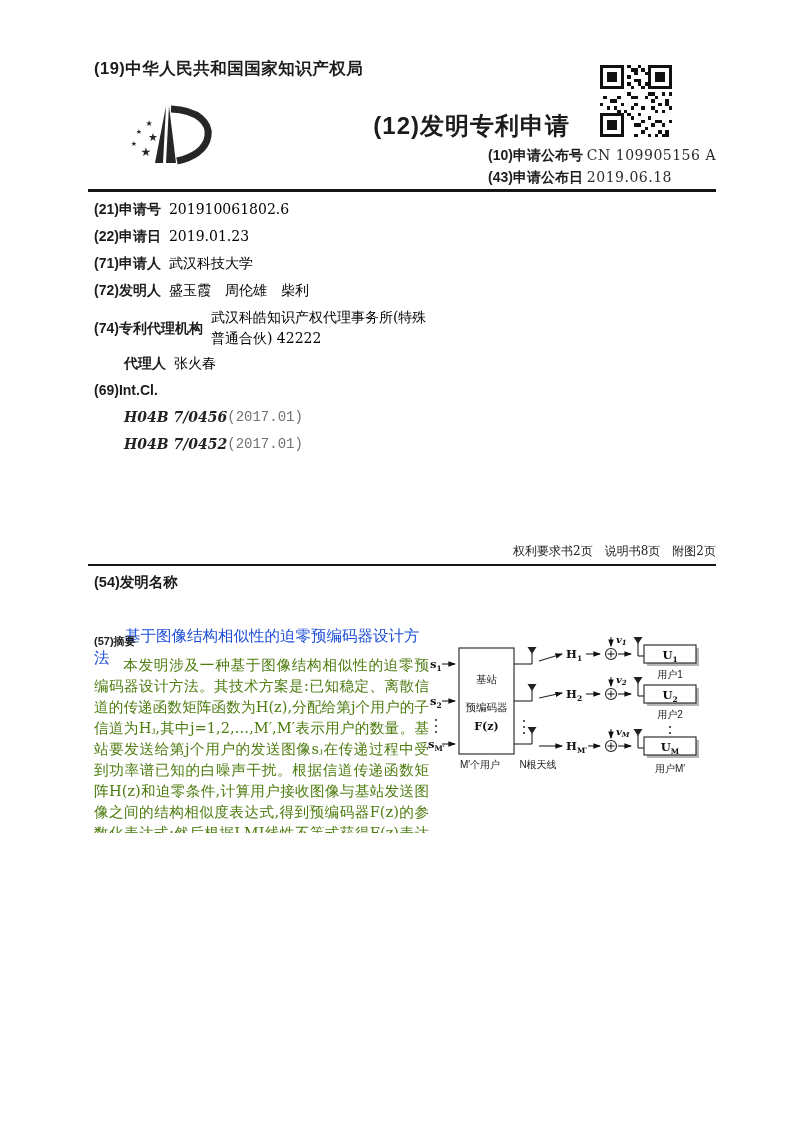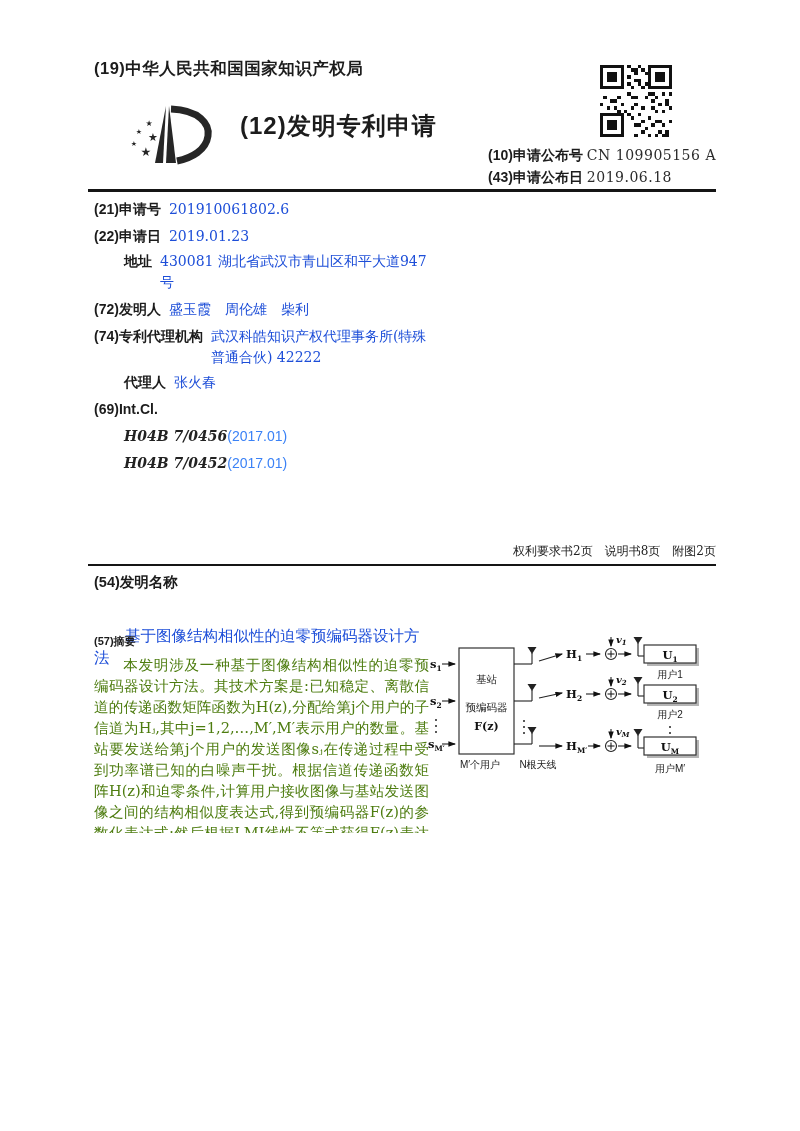--- a/index.html
+++ b/index.html
@@ -8,35 +8,35 @@
     width:800px;height:833px;
     background:#ffffff;
     outline:1px solid #c9c9c9;
     font-family:"Liberation Sans",sans-serif;
     color:#1c1c1c;
     overflow:hidden;
   }
   .abs{position:absolute;}
   
   .office{left:94px;top:58px;font-size:16.5px;font-weight:bold;letter-spacing:.5px;}
-  .doc-type{left:240px;top:110px;width:330px;text-align:left;font-size:24px;font-weight:bold;letter-spacing:1px;}
+  .doc-type{left:240px;top:110px;width:330px;text-align:right;font-size:24px;font-weight:bold;letter-spacing:1px;}
   .pub-block{right:84px;top:144px;font-size:14px;line-height:22px;white-space:nowrap;}
   .pub-row b{font-weight:bold;margin-top:16px;}
   .pub-val{font-family:"DejaVu Serif",serif;color:#2b2b2b;letter-spacing:.5px;}
   .rule1{left:88px;top:189px;width:628px;height:2.5px;background:#151515;}
   .rule2{left:88px;top:564px;width:628px;height:2px;background:#151515;}
   
   .bib{left:94px;top:199px;width:334px;font-size:14px;line-height:21px;}
-  .bib-item{display:flex;margin-bottom:6px;}
+  .bib-item{display:flex;margin-bottom:6px;align-items:center;}
   .bib-label{font-weight:bold;white-space:nowrap;margin-right:8px;}
-  .bib-value{font-family:"DejaVu Serif",serif;color:#1d4ed8;}
+  .bib-value{font-family:"DejaVu Serif",serif;color:#000000;}
   .bib-sub{padding-left:30px;}
   .bib-sub2{padding-left:30px;margin-top:-2px;}
   .intcl-code{font-family:"DejaVu Serif",serif;font-style:italic;font-weight:bold;color:#222;}
-  .intcl-ver{font-family:Liberation Sans, sans-serif;color:#3b82f6;}
+  .intcl-ver{font-family:Liberation Mono, monospace;color:#737373;}
   
   .pagination{right:84px;top:543px;font-size:12px;font-family:"DejaVu Serif",serif;color:#222;}
   .s54-label{left:94px;top:573px;font-size:14.5px;font-weight:bold;text-align:right;}
   .invention-title{left:94px;top:625px;width:334px;font-size:15.5px;line-height:22px;text-indent:2em;font-family:"DejaVu Serif",serif;color:#1d4ed8;}
   .s57-label{left:94px;top:634px;font-size:11px;font-weight:bold;}
   .abstract{left:94px;top:654px;width:335px;font-size:14.6px;line-height:21px;text-align:justify;text-indent:2em;font-family:"DejaVu Serif",serif;color:#4d7c0f;}
   
   .v-num{left:80px;top:935px;transform:translate(-50%,-50%) rotate(-90deg);white-space:nowrap;
          font-family:"DejaVu Serif",serif;font-size:13.5px;letter-spacing:1.5px;color:#444;}
   
@@ -105,23 +105,23 @@
 
   <div class="abs bib">
     <div class="bib-item">
       <span class="bib-label">(21)申请号</span>
       <span class="bib-value">201910061802.6</span>
     </div>
     <div class="bib-item">
       <span class="bib-label">(22)申请日</span>
       <span class="bib-value">2019.01.23</span>
     </div>
-    <div class="bib-item bib-sub2">
-      <span class="bib-label">地址</span>
-      <span class="bib-value">430081 湖北省武汉市青山区和平大道947号</span>
+    <div class="bib-item">
+      <span class="bib-label">(71)申请人</span>
+      <span class="bib-value">武汉科技大学</span>
     </div>
     <div class="bib-item">
       <span class="bib-label">(72)发明人</span>
       <span class="bib-value">盛玉霞　周伦雄　柴利</span>
     </div>
     <div class="bib-item">
       <span class="bib-label">(74)专利代理机构</span>
       <span class="bib-value">武汉科皓知识产权代理事务所(特殊普通合伙) 42222</span>
     </div>
     <div class="bib-item bib-sub2">

